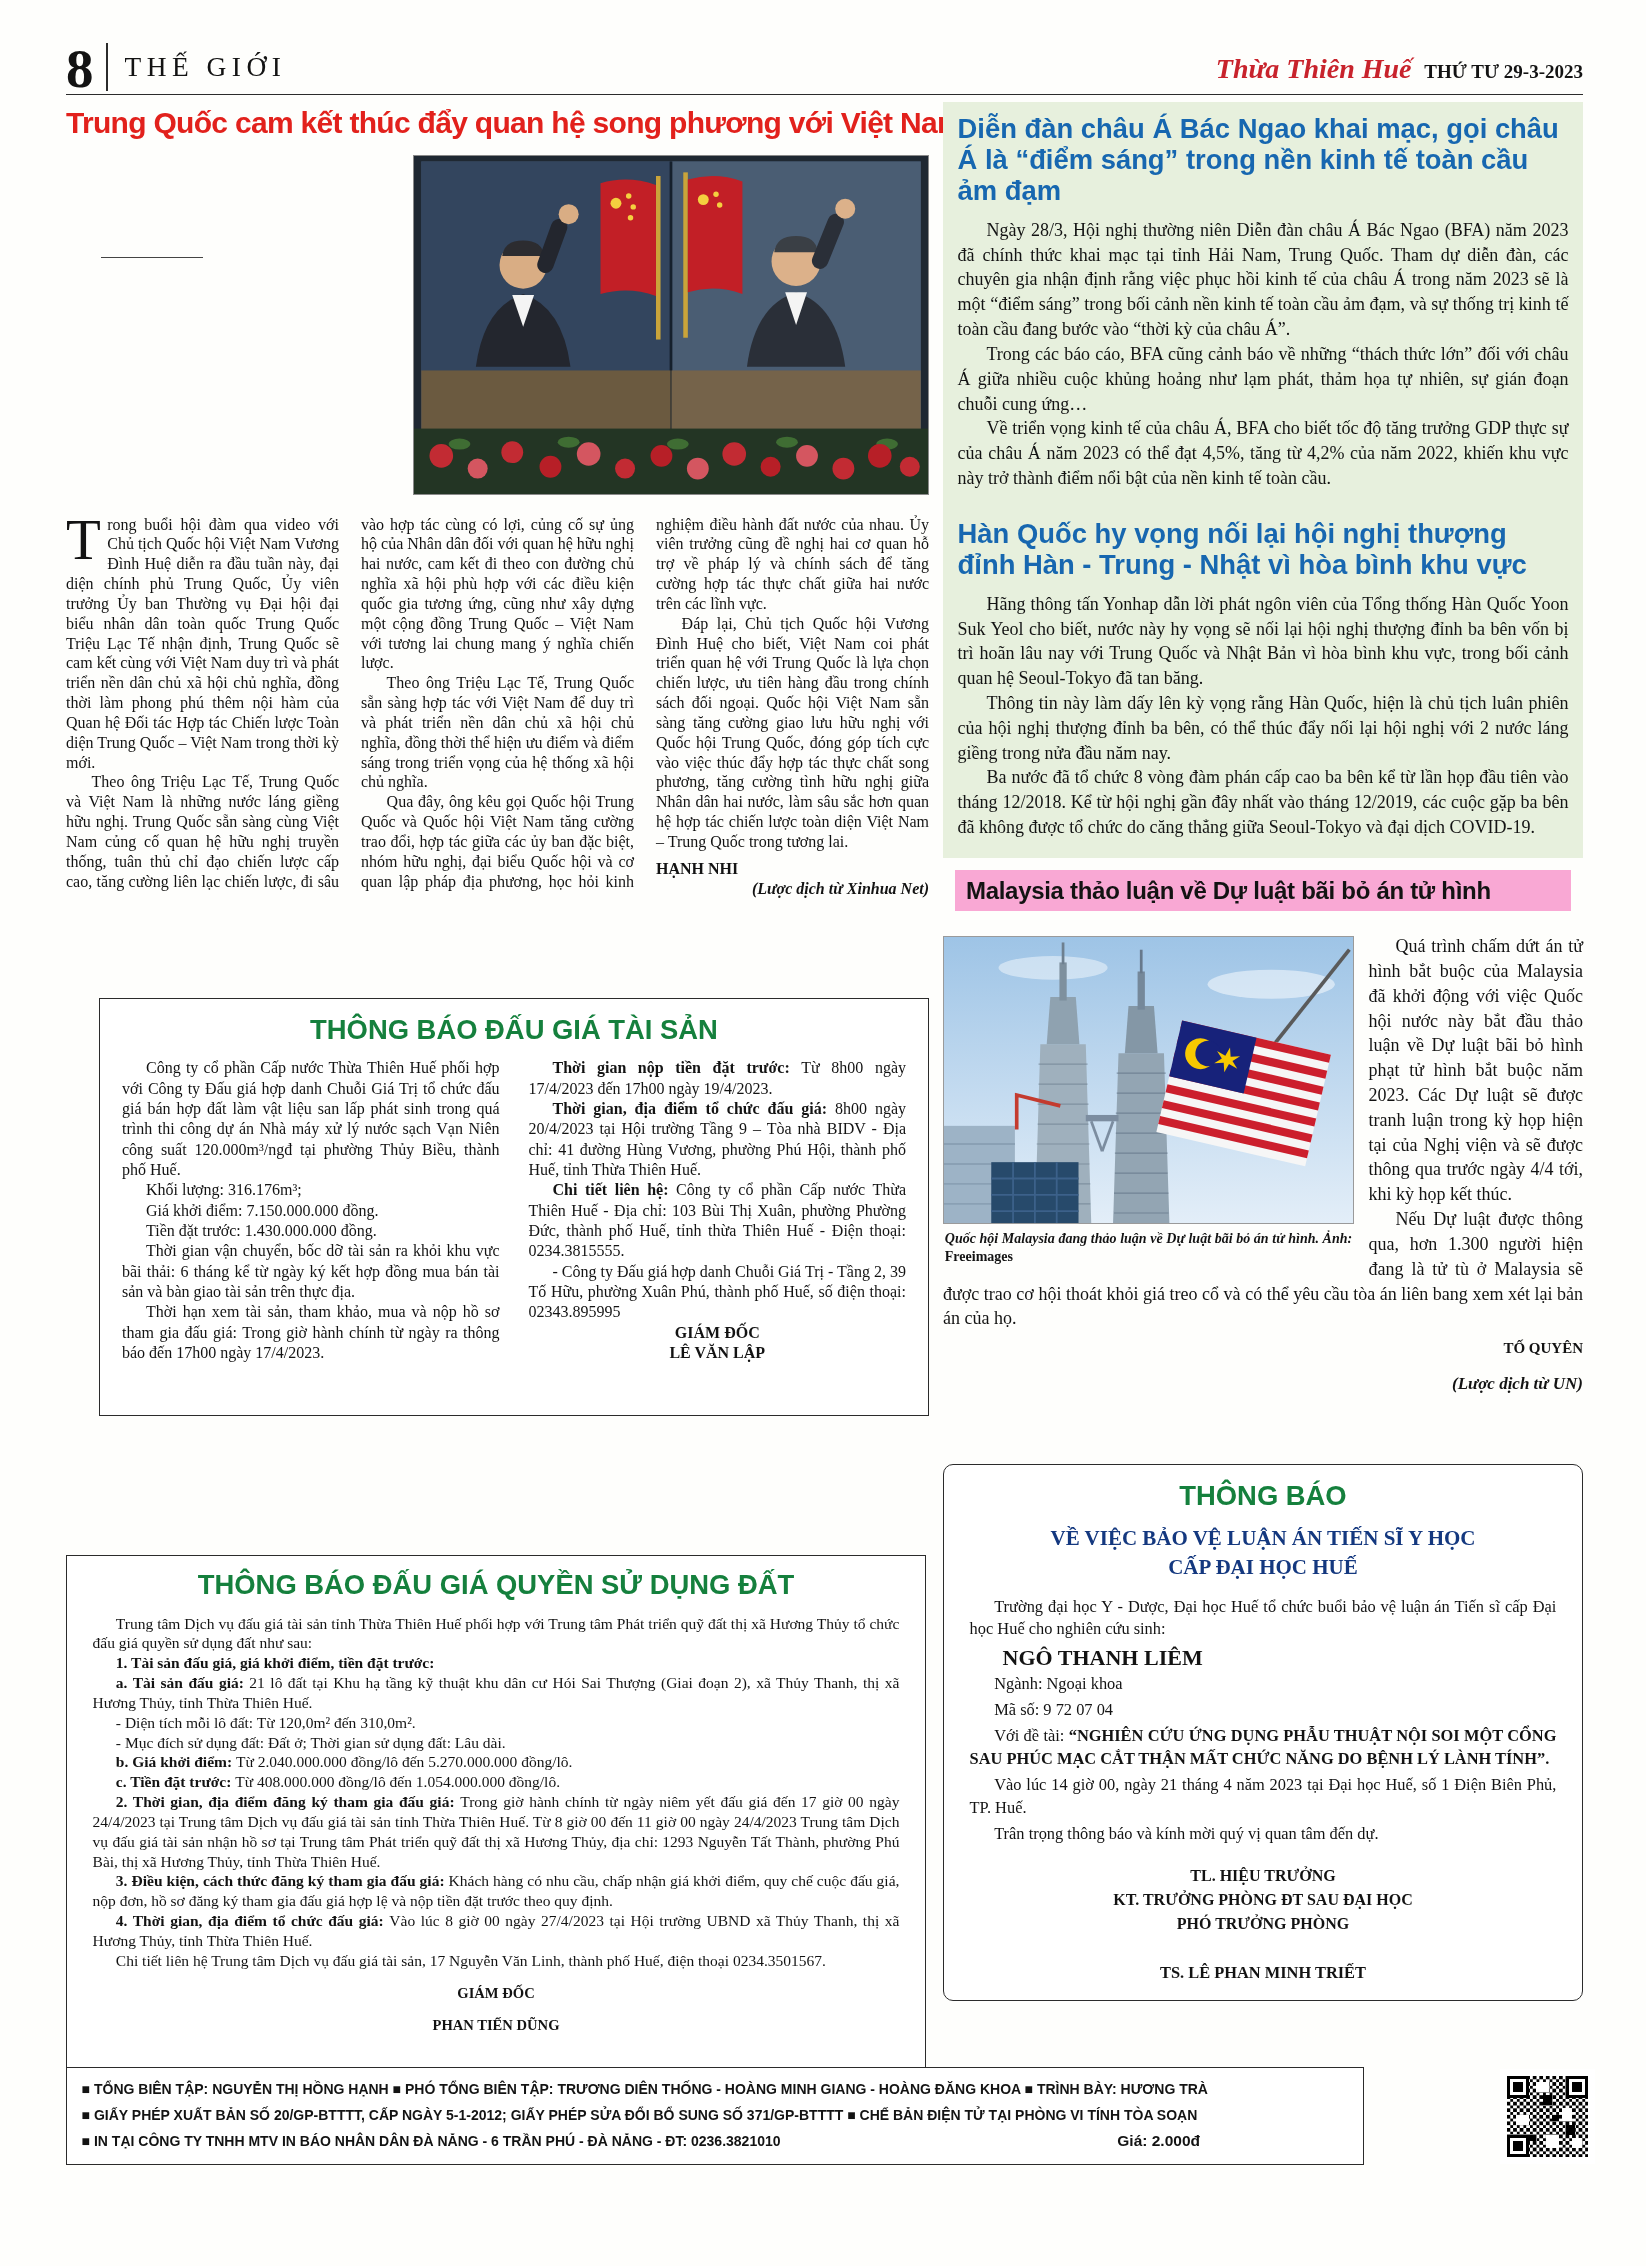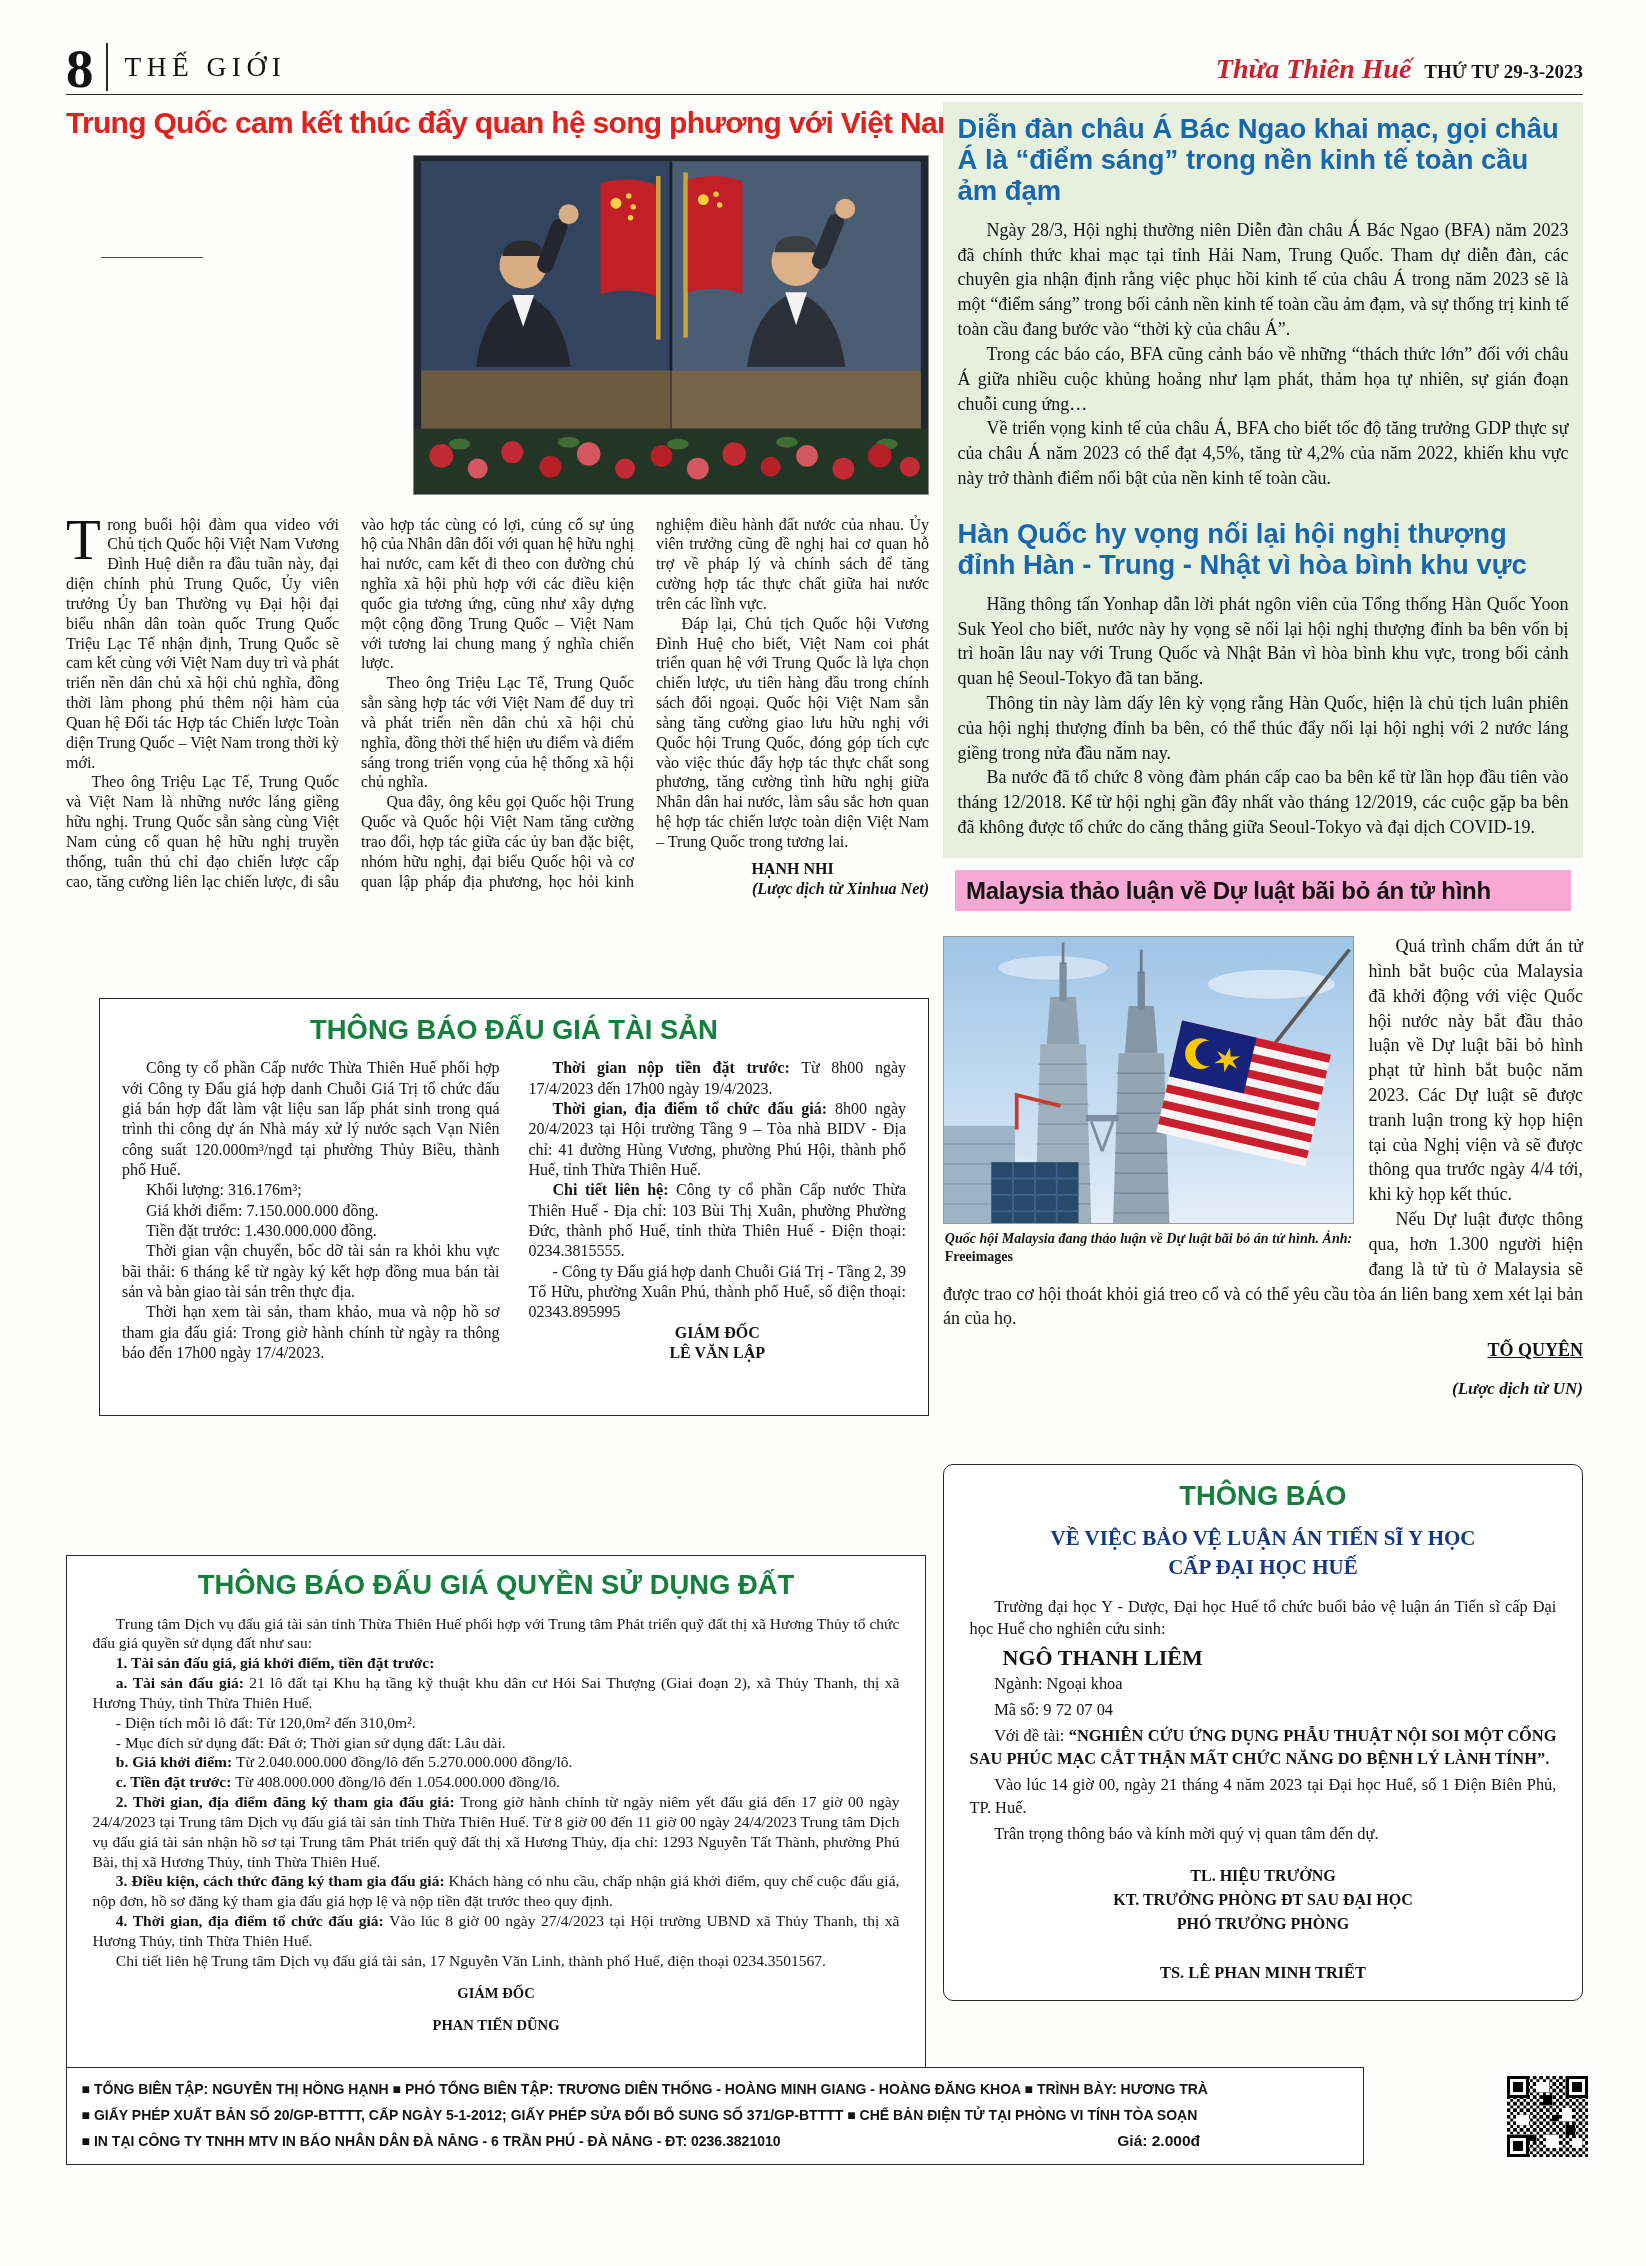--- a/index.html
+++ b/index.html
@@ -24,41 +24,41 @@
   .figure-row{display:flex;margin-top:14.6px;}
   .main-caption{width:187px;margin-left:35px;margin-top:102px;font-size:15px;font-weight:bold;
                 font-style:italic;line-height:1.28;text-align:justify;}
   .caption-rule{width:102px;border-top:1.8px solid #444;margin-bottom:8.2px;}
   .main-photo{margin-left:auto;width:516px;height:340px;border:0.9px solid #8a8a8a;background:#1f2832;}
   .article-body{margin-top:20px;column-count:3;column-gap:22px;font-size:16px;line-height:1.24;
                 text-align:justify;}
   .article-body p{margin:0;text-indent:1.6em;}
   .article-body p.pfirst{text-indent:0;}
   .dropcap{float:left;font-size:57px;line-height:46px;padding:2.7px 6.4px 0 0;}
-  .byline{text-align:center;font-weight:bold;text-indent:0 !important;margin-top:7.3px !important;}
+  .byline{text-align:left;font-weight:bold;text-indent:0 !important;margin-top:7.3px !important;}
   .byline-src{text-align:right;font-weight:bold;font-style:italic;text-indent:0 !important;}
 
   
   .sidebar{position:absolute;left:943px;top:102px;width:640px;}
   .sidebar-green{background:#e7f0dd;padding:11px 14.6px 18.3px;}
   .sb-title{color:#1767b0;font-family:"Liberation Sans",sans-serif;font-weight:700;font-size:27.4px;
             line-height:1.14;margin:0 0 11px;}
   .sb-body p{margin:0;text-indent:1.6em;font-size:18px;line-height:1.38;text-align:justify;}
   .sb-article + .sb-article{margin-top:27.4px;}
   .malaysia-title{background:#f9a8d4;color:#131313;font-family:Liberation Sans, sans-serif;
                   font-weight:700;font-size:24px;letter-spacing:-0.3px;white-space:nowrap;
                   padding:6.4px 11px;margin:12px;}
   .malaysia-body{padding:11px 0 0;}
   .m-fig{float:left;width:411px;margin:1.8px 14.6px 5.5px 0;}
   .m-photo{width:411px;height:288px;display:block;border:0.9px solid #9a9a9a;}
   .m-caption{margin:6.4px 1.8px 0;font-size:14px;font-weight:bold;font-style:italic;line-height:1.3;
              text-align:justify;}
   .m-caption .credit{font-style:normal;}
   .malaysia-body p.mp{margin:0;text-indent:1.5em;font-size:18px;line-height:1.38;text-align:justify;}
-  .m-byline{clear:both;text-align:right;font-weight:bold;font-size:18px;margin-top:9.1px;text-decoration:underline;}
+  .m-byline{clear:both;text-align:right;font-weight:bold;font-size:15px;margin-top:9.1px;}
   .m-byline-src{text-align:right;font-weight:bold;font-style:italic;font-size:17px;}
 
   
   .notice{border:1.8px solid #2b2b2b;background:#fff;position:absolute;}
   .notice-title{color:#15803d;text-align:center;font-family:"Liberation Sans",sans-serif;
                 font-weight:700;font-size:27.4px;margin:3.7px 0 12.8px;}
   .notice1{left:99px;top:998px;width:830px;height:418px;padding:11px 22px;}
   .n-cols{column-count:2;column-gap:29px;font-size:16px;line-height:1.27;text-align:justify;}
   .n-cols p, .notice2 .nb{margin:0;text-indent:1.5em;}
   .lead{font-weight:bold;}

